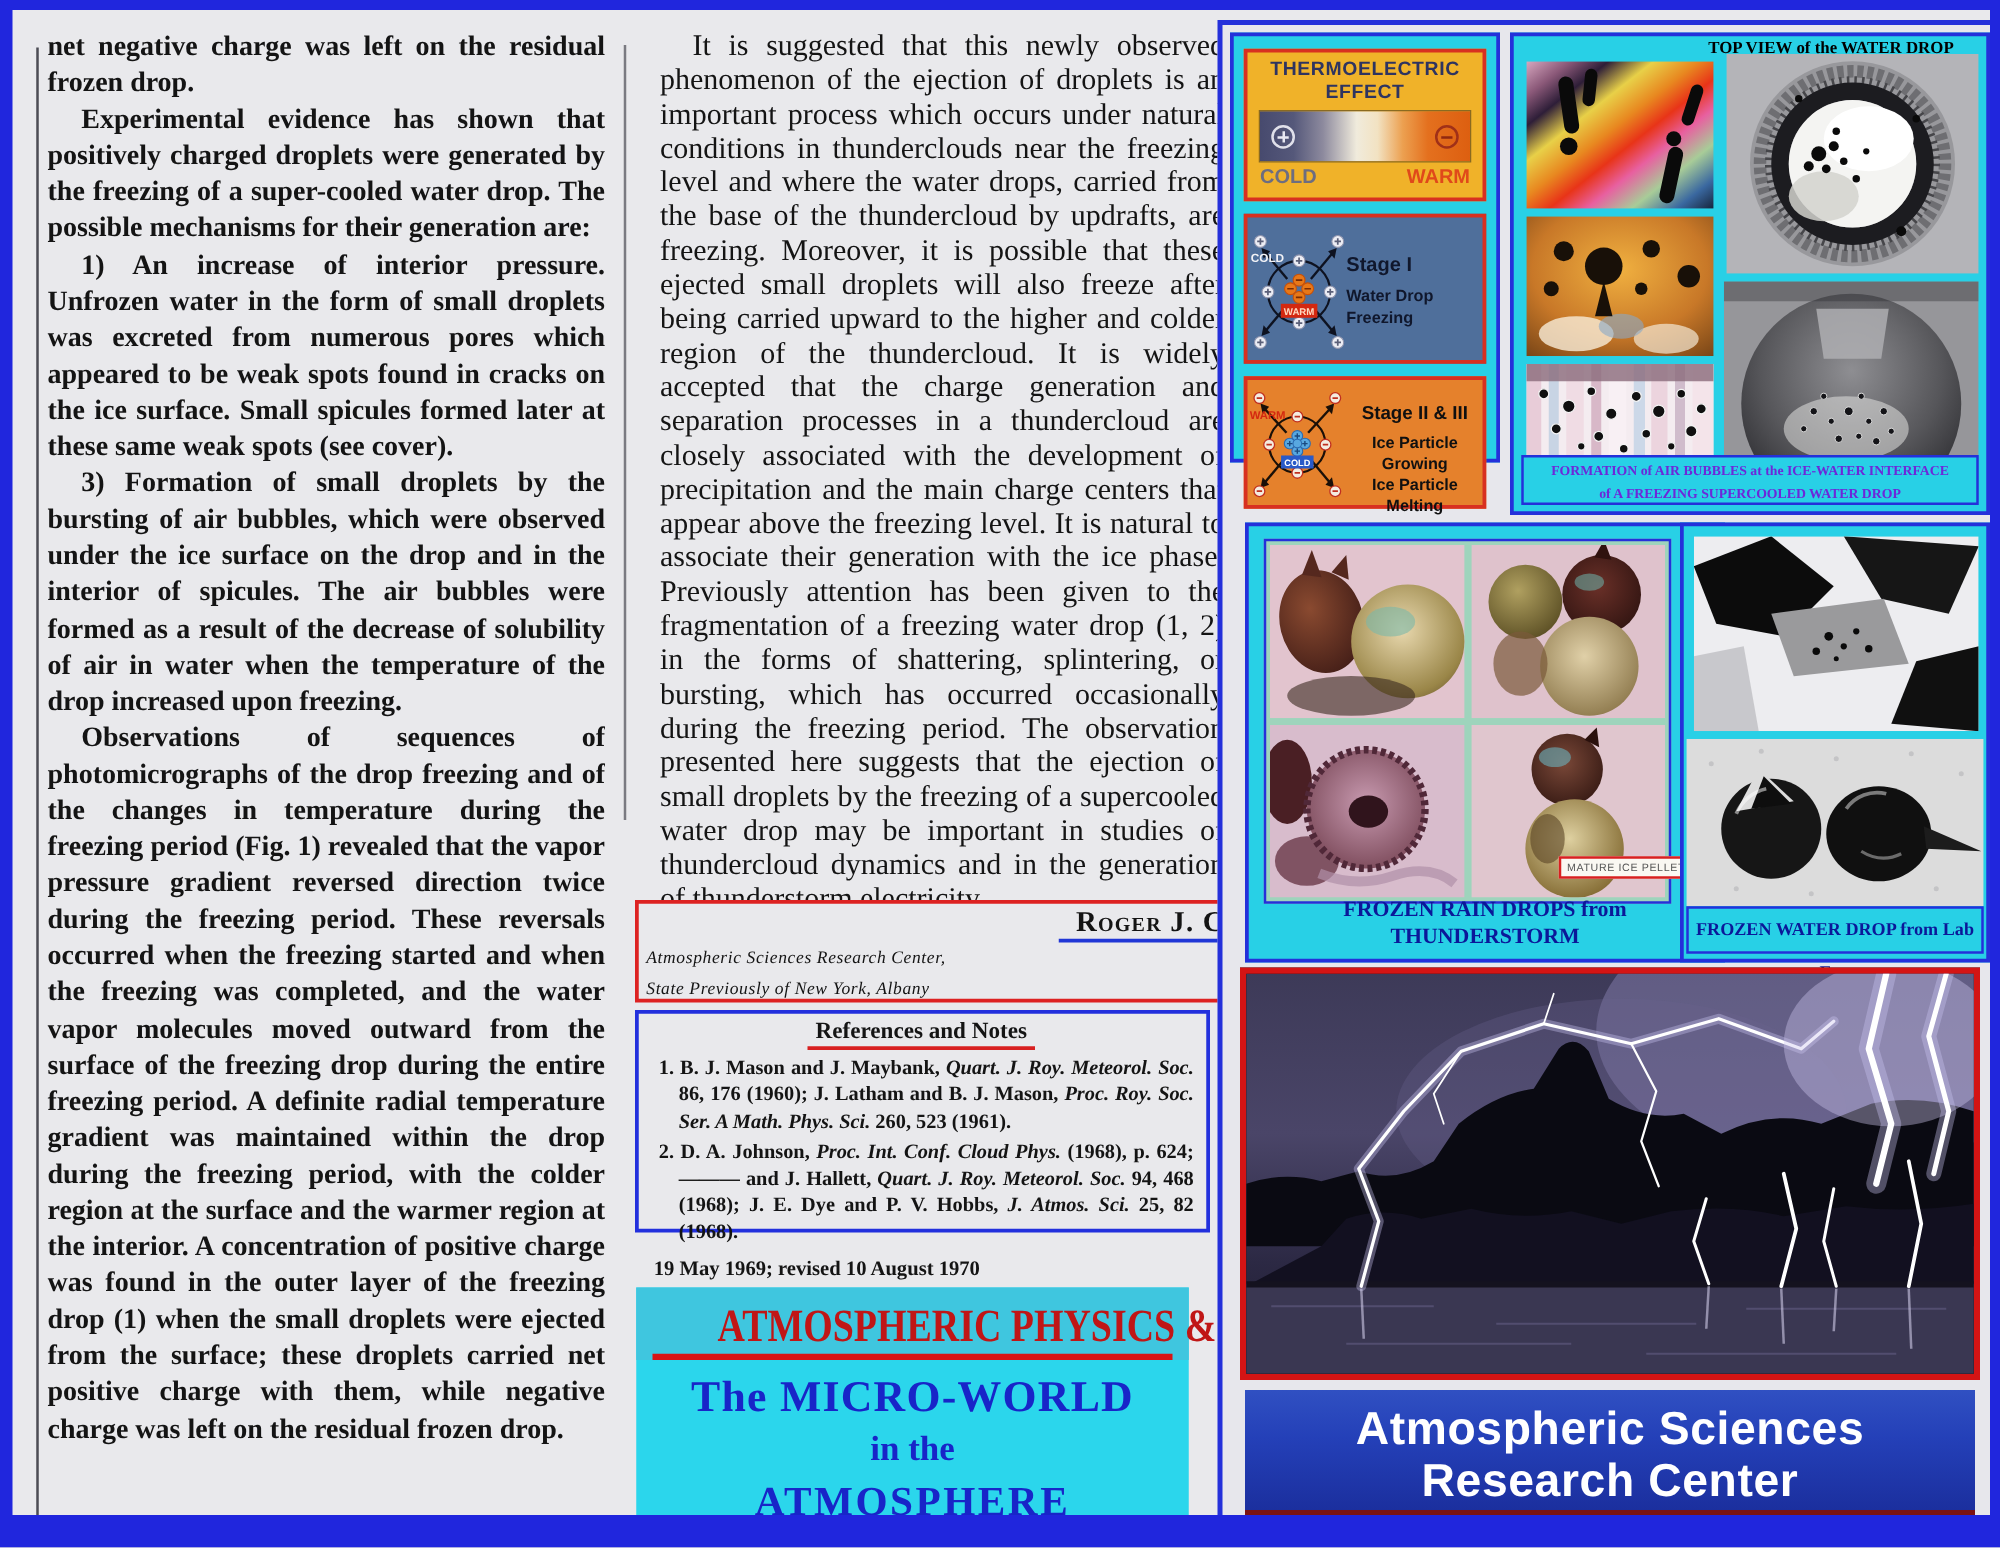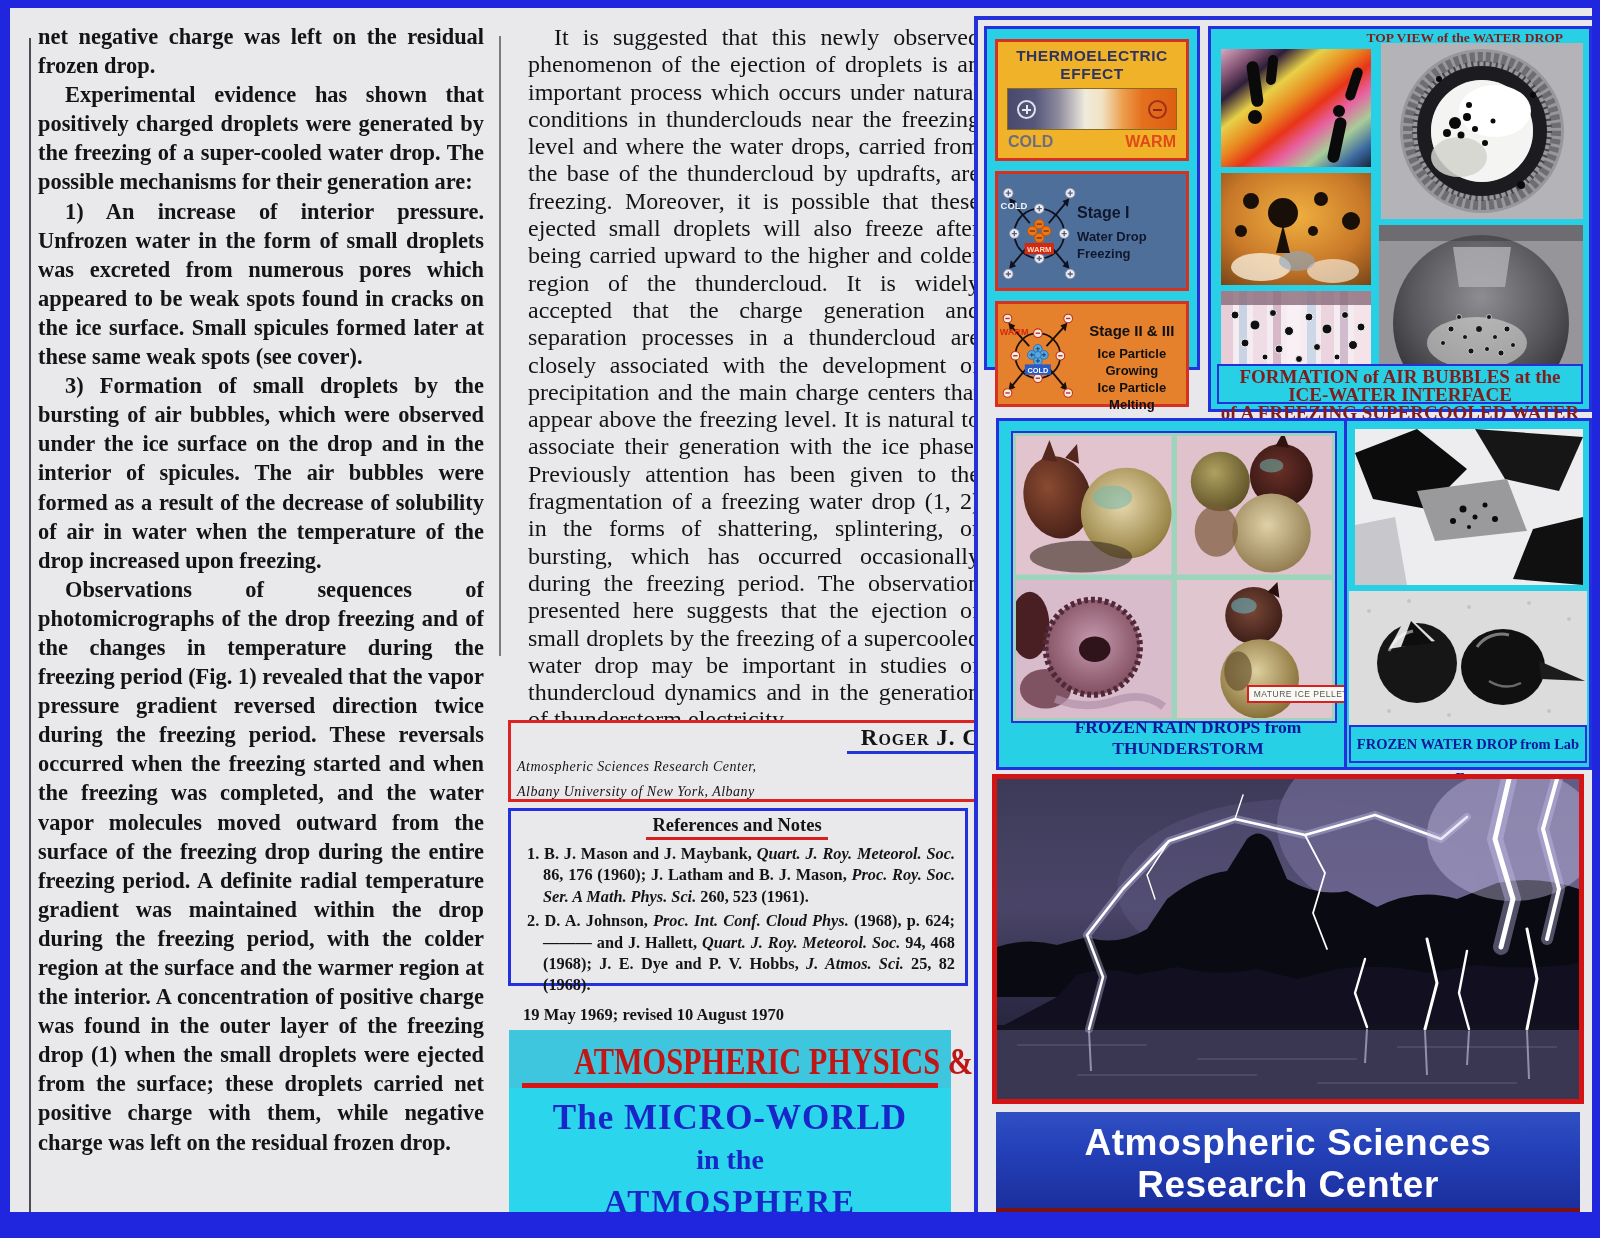--- a/index.html
+++ b/index.html
@@ -93,27 +93,27 @@
   .te-labels { display:flex; justify-content:space-between; padding:3px 10px 0 10px; font-family:"Liberation Sans",sans-serif; font-weight:bold; font-size:16px; }
   .te-cold { color:#6d6d80; } .te-warm { color:#e0491a; }
   .tbox-stage1 { top:142px; width:194px; height:120px; background:#4f6f9b; display:flex; }
   .tbox-stage2 { top:272px; width:194px; height:106px; background:#e5812c; display:flex; }
   .stage-text { font-family:"Liberation Sans",sans-serif; font-weight:bold; color:#10172c; padding-top:30px; }
   .stage-text .st1 { font-size:16px; margin-bottom:6px; }
   .stage-text .st2 { font-size:13px; line-height:17px; }
   .tbox-stage2 .stage-text { padding-top:18px; color:#101010;text-align:center; }
   
   .bubbles-panel { left:230px; top:6px; width:384px; height:386px; }
-  .top-caption { position:absolute; top:1px; right:26px; color:#7f1d1d; font-weight:bold; font-size:13.5px; font-family:"Liberation Serif",serif; }
+  .top-caption { position:absolute; top:1px; right:26px; color:#000000; font-weight:bold; font-size:13.5px; font-family:"Liberation Serif",serif; }
   .photo { position:absolute; overflow:hidden; }
   .cap-bar {
     position:absolute; left:6px; right:6px; bottom:5px; height:40px;
     border:2px solid #2430da; background:#28d0e6; text-align:center;
-    color:#7f1d1d; font-weight:bold; font-family:"Liberation Serif",serif;
-    font-size:19px; line-height:18px; padding-top:2px;
+    color:#6d28d9; font-weight:bold; font-family:"Liberation Serif",serif;
+    font-size:11px; line-height:18px; padding-top:2px;
   }
   
   .rain-panel { left:18px; top:398px; width:384px; height:352px; }
   .rain-grid {
     position:absolute; left:12px; top:10px; width:326px; height:292px;
     background:#9ed4bc; border:2px solid #2430da;
     display:grid; grid-template-columns:1fr 1fr; grid-template-rows:1fr 1fr; gap:5px; padding:3px;
   }
   .rain-caption, .lab-caption {
     position:absolute; left:8px; right:8px; bottom:8px; text-align:center;
@@ -163,21 +163,21 @@
   <div class="scan-rule" style="left:489px;top:28px;width:2px;height:620px;opacity:.6;"></div>
   <div class="col-mid">
     <p>It is suggested that this newly observed phenomenon of the ejection of droplets is an important process which occurs under natural conditions in thunderclouds near the freezing level and where the water drops, carried from the base of the thundercloud by updrafts, are freezing. Moreover, it is possible that these ejected small droplets will also freeze after being carried upward to the higher and colder region of the thundercloud. It is widely accepted that the charge generation and separation processes in a thundercloud are closely associated with the development of precipitation and the main charge centers that appear above the freezing level. It is natural to associate their generation with the ice phase. Previously attention has been given to the fragmentation of a freezing water drop (1, 2) in the forms of shattering, splintering, or bursting, which has occurred occasionally during the freezing period. The observation presented here suggests that the ejection of small droplets by the freezing of a supercooled water drop may be important in studies of thundercloud dynamics and in the generation of thunderstorm electricity.</p>
   </div>
 
   <div class="author-box">
     <div class="author-name-row">
       <span class="author-name">Roger J. Cheng</span>
     </div>
     <div class="author-affil">Atmospheric Sciences Research Center,</div>
-    <div class="author-affil">Albany University of New York, Albany</div>
+    <div class="author-affil">State Previously of New York, Albany</div>
   </div>
 
   <div class="refs-box">
     <div class="refs-title-row">
       <span class="refs-title">References and Notes</span>
     </div>
     <p class="ref-item"><span>1. B. J. Mason and J. Maybank, </span><span class="it">Quart. J. Roy. Meteorol. Soc.</span><span> </span><span class="bd">86</span><span>, 176 (1960); J. Latham and B. J. Mason, </span><span class="it">Proc. Roy. Soc. Ser. A Math. Phys. Sci.</span><span> </span><span class="bd">260</span><span>, 523 (1961).</span></p>
     <p class="ref-item"><span>2. D. A. Johnson, </span><span class="it">Proc. Int. Conf. Cloud Phys.</span><span> (1968), p. 624; ——— and J. Hallett, </span><span class="it">Quart. J. Roy. Meteorol. Soc.</span><span> </span><span class="bd">94</span><span>, 468 (1968); J. E. Dye and P. V. Hobbs, </span><span class="it">J. Atmos. Sci.</span><span> </span><span class="bd">25</span><span>, 82 (1968).</span></p>
     <div class="refs-date">19 May 1969; revised 10 August 1970</div>
   </div>

